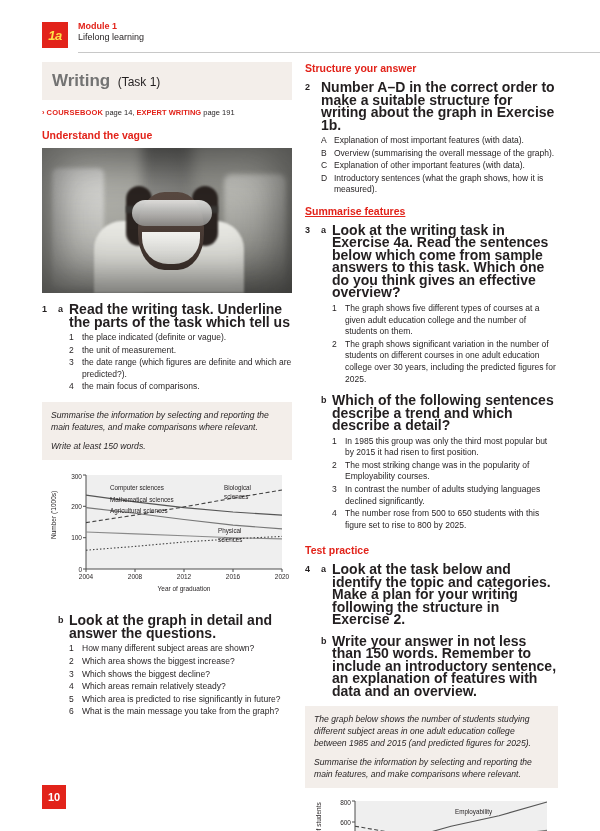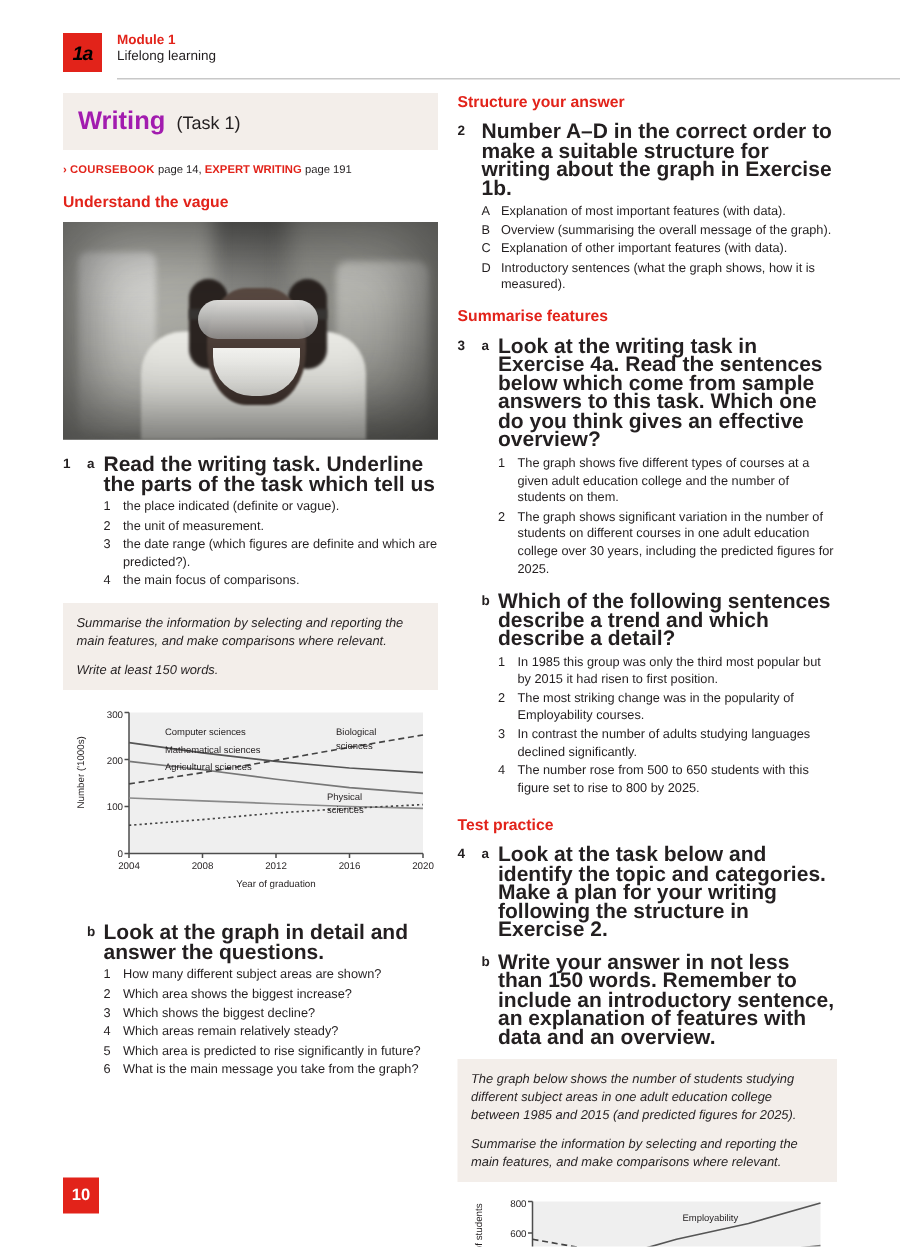--- a/index.html
+++ b/index.html
@@ -10,37 +10,37 @@
     color:#231f20;
     position:relative;
     overflow:hidden;
   }
   .page{position:absolute;inset:0;}
 
   
   .header{position:absolute;left:42px;top:22px;width:520px;height:34px;}
   .mod-badge{
     position:absolute;left:0;top:0;width:26px;height:26px;background:#e2231a;
-    color:#000000;font-size:13px;font-style:italic;font-weight:bold;
+    color:#fde047;font-size:13px;font-style:italic;font-weight:bold;
     display:flex;align-items:center;justify-content:center;letter-spacing:-0.5px;
   }
   .mod-text{position:absolute;left:36px;top:-1px;}
   .mod-title{color:#e2231a;font-size:9px;font-weight:bold;line-height:11px;}
   .mod-sub{color:#231f20;font-size:9px;line-height:11px;}
   .header-rule{position:absolute;left:36px;top:30px;width:522px;height:1px;background:#c8c8c8;}
 
   
   .col-left{position:absolute;left:42px;top:62px;width:250px;}
   .col-right{position:absolute;left:305px;top:62px;width:253px;}
 
   
   .banner{
     background:#f3eeea;padding:9px 10px 9px 10px;margin-bottom:8px;
   }
-  .banner .w-title{color:#a21caf;font-size:17px;font-weight:bold;display:inline;}
+  .banner .w-title{color:#737373;font-size:17px;font-weight:bold;display:inline;}
   .banner .w-task{color:#231f20;font-size:12px;display:inline;margin-left:3px;}
 
   .xref{font-size:7.5px;margin:0 0 11px 0;line-height:10px;}
   .xref .arrow{color:#e2231a;font-weight:bold;}
   .xref .cb{color:#e2231a;font-weight:bold;letter-spacing:.2px;}
   .xref .pg{color:#231f20;}
   .xref .ew{color:#e2231a;font-weight:bold;}
 
   .sec-head{color:#e2231a;font-size:10.5px;font-weight:bold;margin:0 0 7px 0;}
 
@@ -280,21 +280,21 @@
             <span class="mk">C</span>
             <span class="tx">Explanation of other important features (with data).</span>
           </li>
         <li>
             <span class="mk">D</span>
             <span class="tx">Introductory sentences (what the graph shows, how it is measured).</span>
           </li>
       </ol>
     </div>
 
-    <div class="sec-head" style="margin-top:0;">Summarise features</div>
+    <div class="sec-head" style="margin-top:0;text-decoration:underline;">Summarise features</div>
 
     <div class="ex">
       <div class="ex-row">
         <div class="ex-num">3</div>
         <div class="ex-num sub">a</div>
         <div class="ex-body b">Look at the writing task in Exercise 4a. Read the sentences below which come from sample answers to this task. Which one do you think gives an effective overview?</div>
       </div>
       <ol class="items" style="margin-left:27px;">
         <li>
             <span class="mk">1</span>

